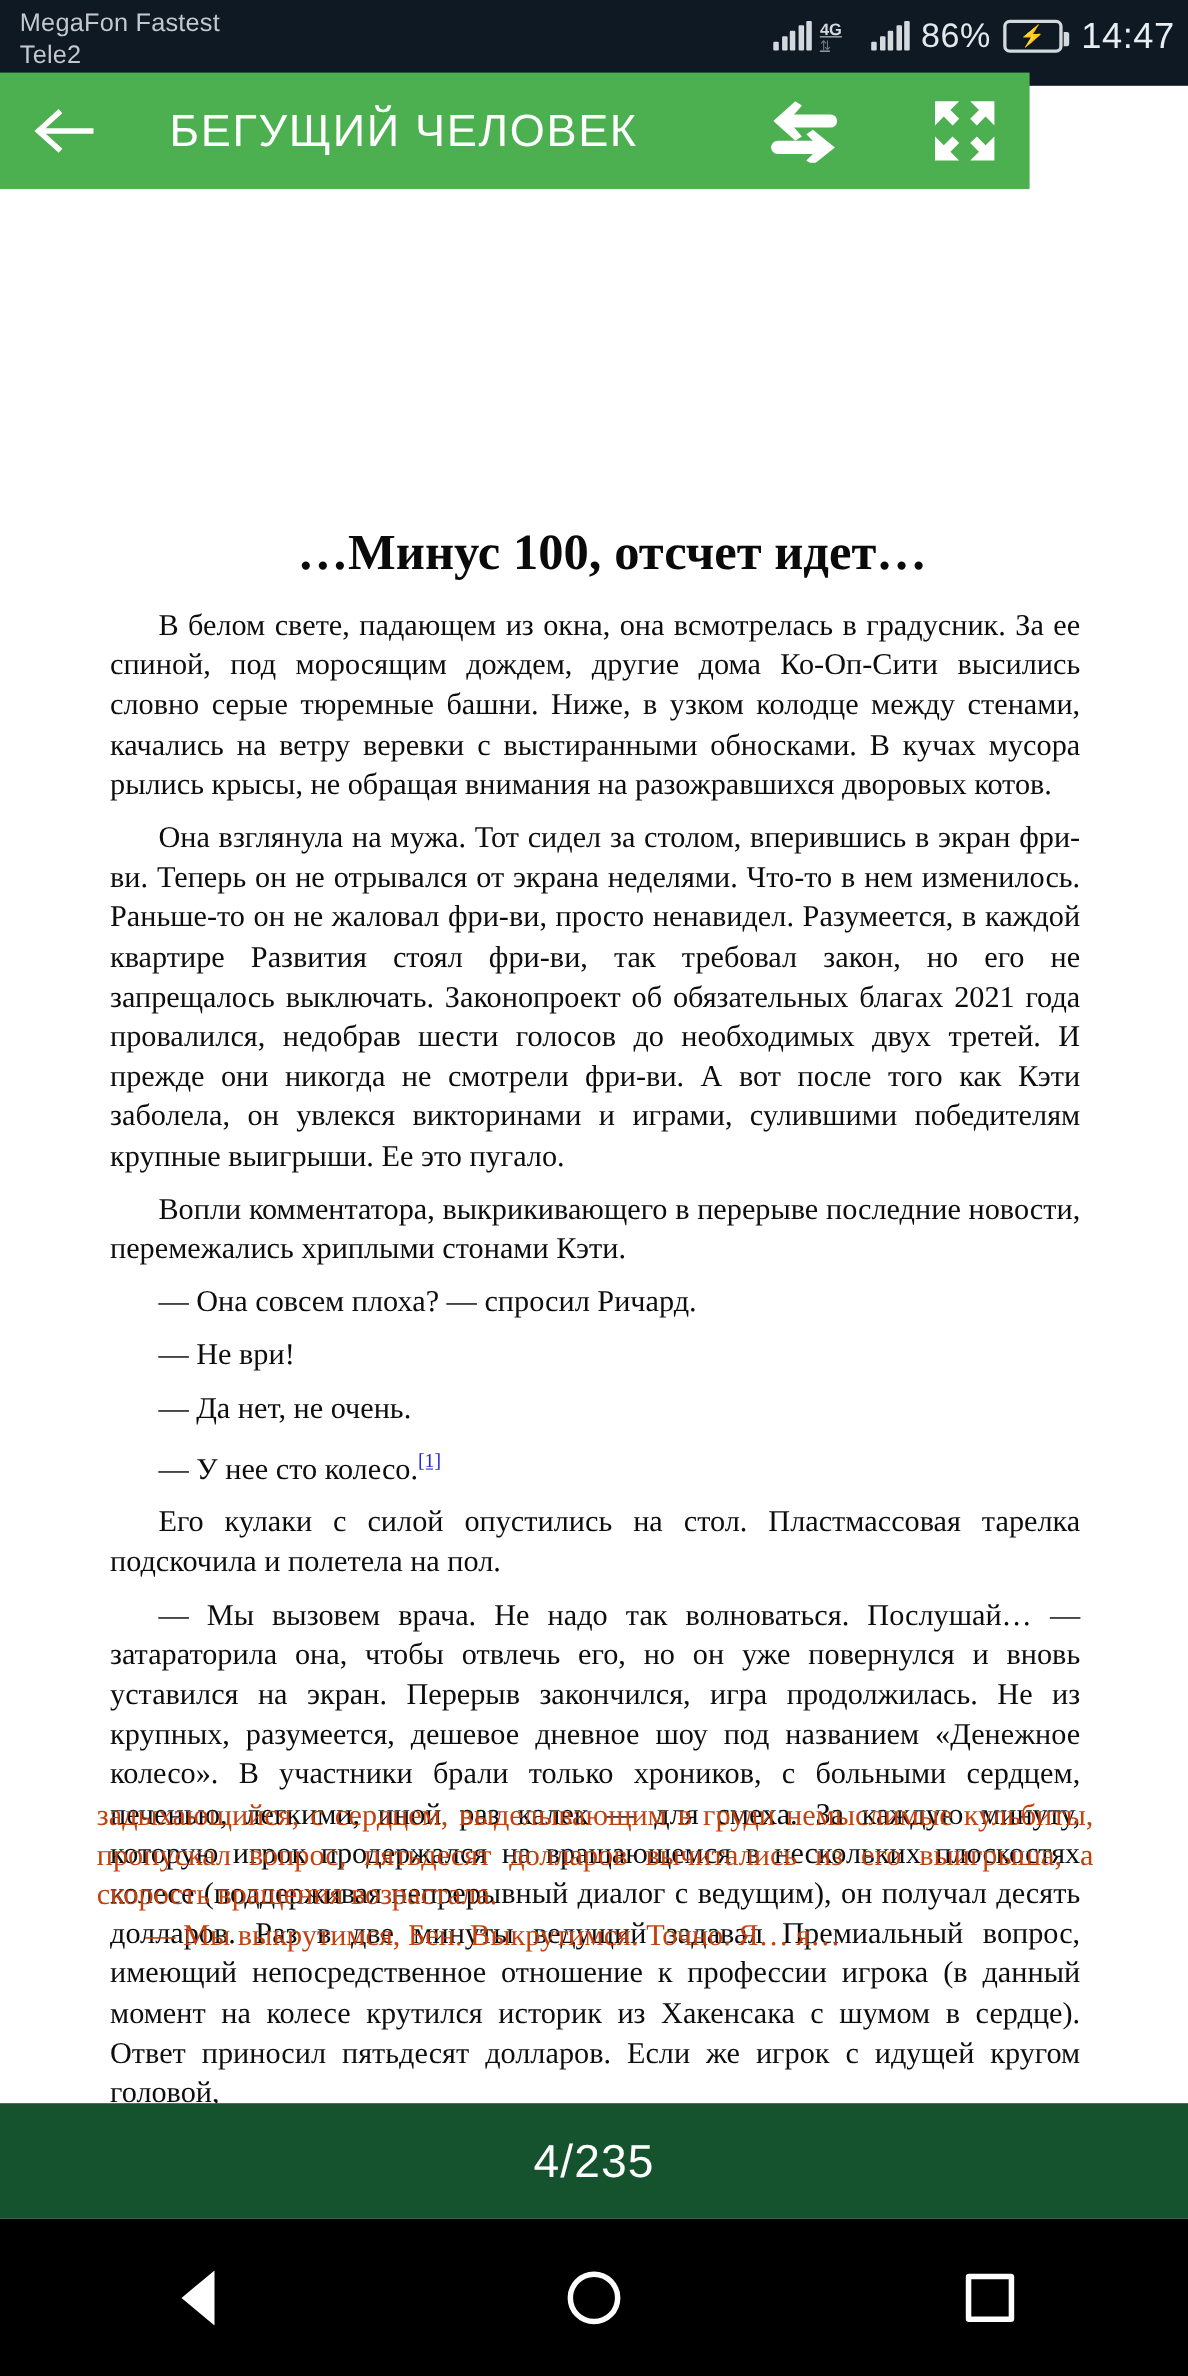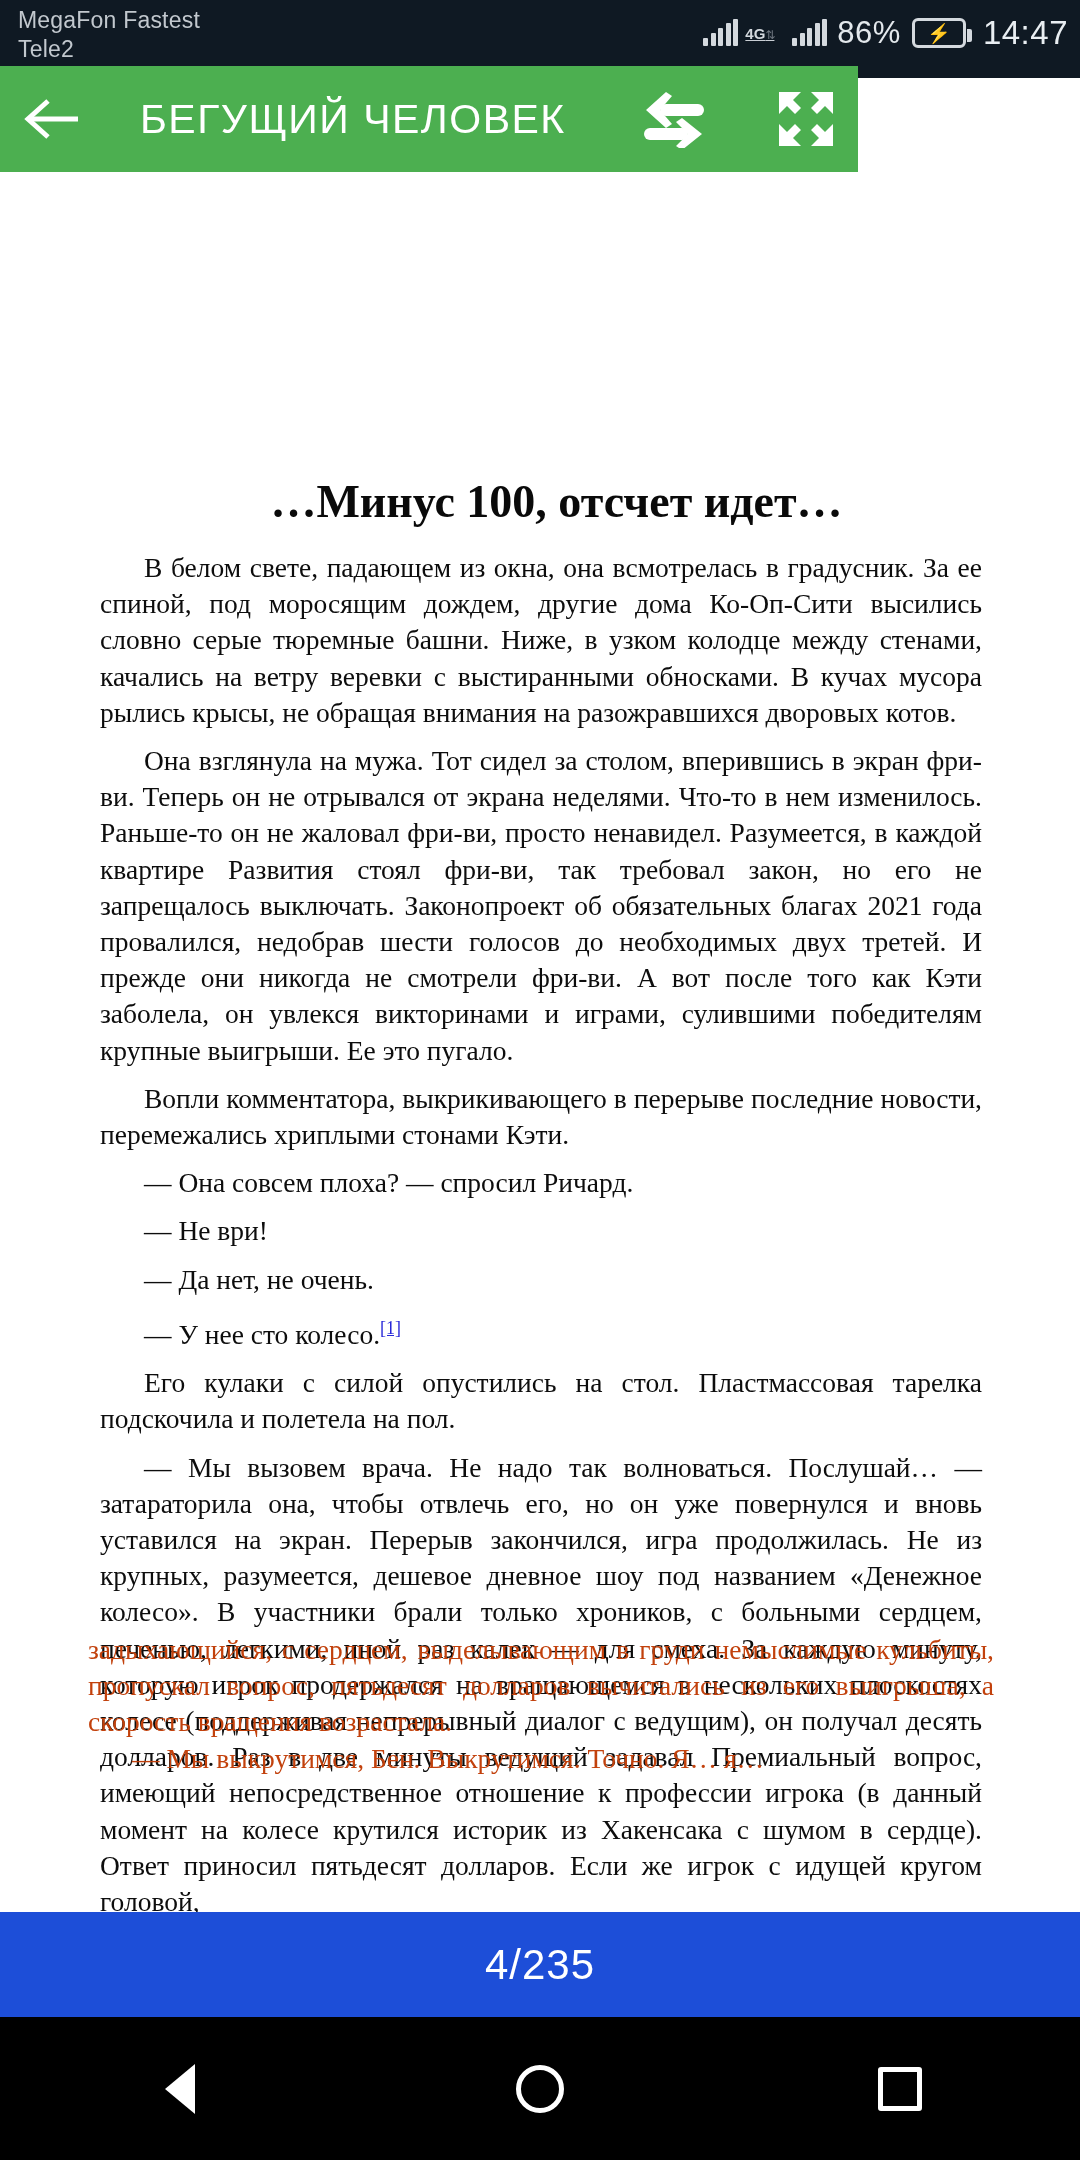--- a/index.html
+++ b/index.html
@@ -25,39 +25,39 @@
     display:flex; align-items:center; gap:7px;
     padding:10px 12px 0 0; height:56px;
   }
   .bars{ display:flex; align-items:flex-end; gap:2.5px; height:26px; }
   .bars i{ display:block; width:5px; background:#d4d9de; border-radius:1px; }
   .bars i:nth-child(1){height:8px}
   .bars i:nth-child(2){height:13px}
   .bars i:nth-child(3){height:18px}
   .bars i:nth-child(4){height:23px}
   .bars i:nth-child(5){height:27px}
-  .net-wrap{ display:flex; align-items:flex-end; width:40px;text-decoration:underline; }
+  .net-wrap{ display:flex; flex-direction:column; align-items:flex-start; width:40px;text-decoration:underline; }
   .net-label{ font-size:15px; font-weight:bold; color:#d4d9de; line-height:15px; }
   .net-arrows{ font-size:12px; color:#6f7780; line-height:12px; letter-spacing:-1px;}
   .batt-pct{ font-size:31px; color:#e3e8ec; letter-spacing:0.5px; margin-left:3px;}
   .battery{
     position:relative; width:54px; height:30px;
     border:3px solid #d4d9de; border-radius:6px;
     display:flex; align-items:center; justify-content:center; margin-left:4px;
   }
   .battery:after{
     content:""; position:absolute; right:-9px; top:8px;
     width:5px; height:13px; background:#d4d9de; border-radius:0 2px 2px 0;
   }
   .bolt{ font-size:19px; color:#d4d9de; line-height:19px;}
   .clock{ font-size:33px; color:#e9eef2; margin-left:10px; letter-spacing:0.5px;}
 
   
   .appbar{
-    position:absolute; top:66px; left:0; width:858px; height:106px;
+    position:absolute; top:66px; left:0; width:936px; height:106px;
     background:#4caf50;
     display:flex; align-items:center;gap:28px;
   }
   .appbar .back{
     width:120px; height:106px; display:flex; align-items:center; justify-content:center;
   }
   .appbar .title{
     color:#ffffff; font-size:41px; letter-spacing:1.5px;
     flex:0 0 auto; margin-left:6px;
   }
@@ -96,21 +96,21 @@
     font-family:"Liberation Serif", serif;
     font-size:27.5px; line-height:36.2px; color:#c2410c;
     text-align:justify; padding:0 86px 0 88px;
   }
   .tail p{ text-indent:0; margin:0; }
   .tail p.ind{ text-indent:44px; }
 
   
   .progressbar{
     position:absolute; top:1912px; left:0; width:1080px; height:105px;
-    background:#1d4ed8; display:flex; align-items:center; justify-content:center;
+    background:#14532d; display:flex; align-items:center; justify-content:center;
   }
   .progressbar .pg{ color:#ffffff; font-size:42px; letter-spacing:1px; }
 
   
   .navbar{
     position:absolute; top:2017px; left:0; width:1080px; height:143px;
     background:#000000; display:flex; align-items:center; justify-content:space-around;
   }
   .navbtn{ width:180px; height:143px; display:flex; align-items:center; justify-content:center; }
   .tri{

